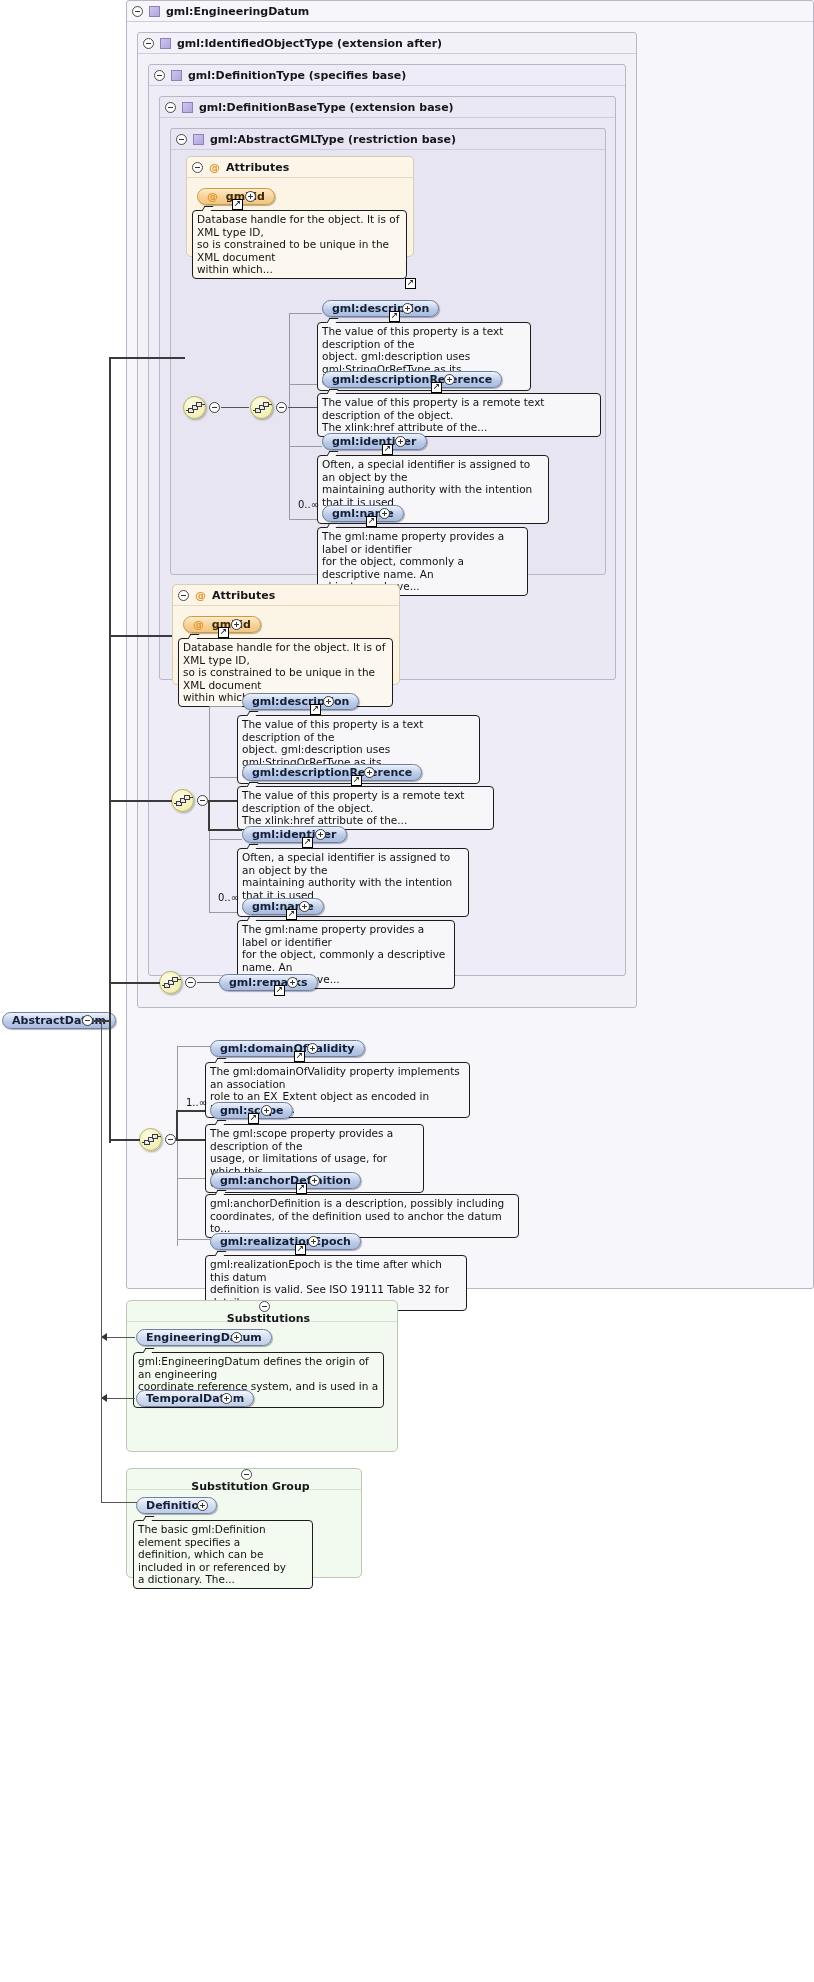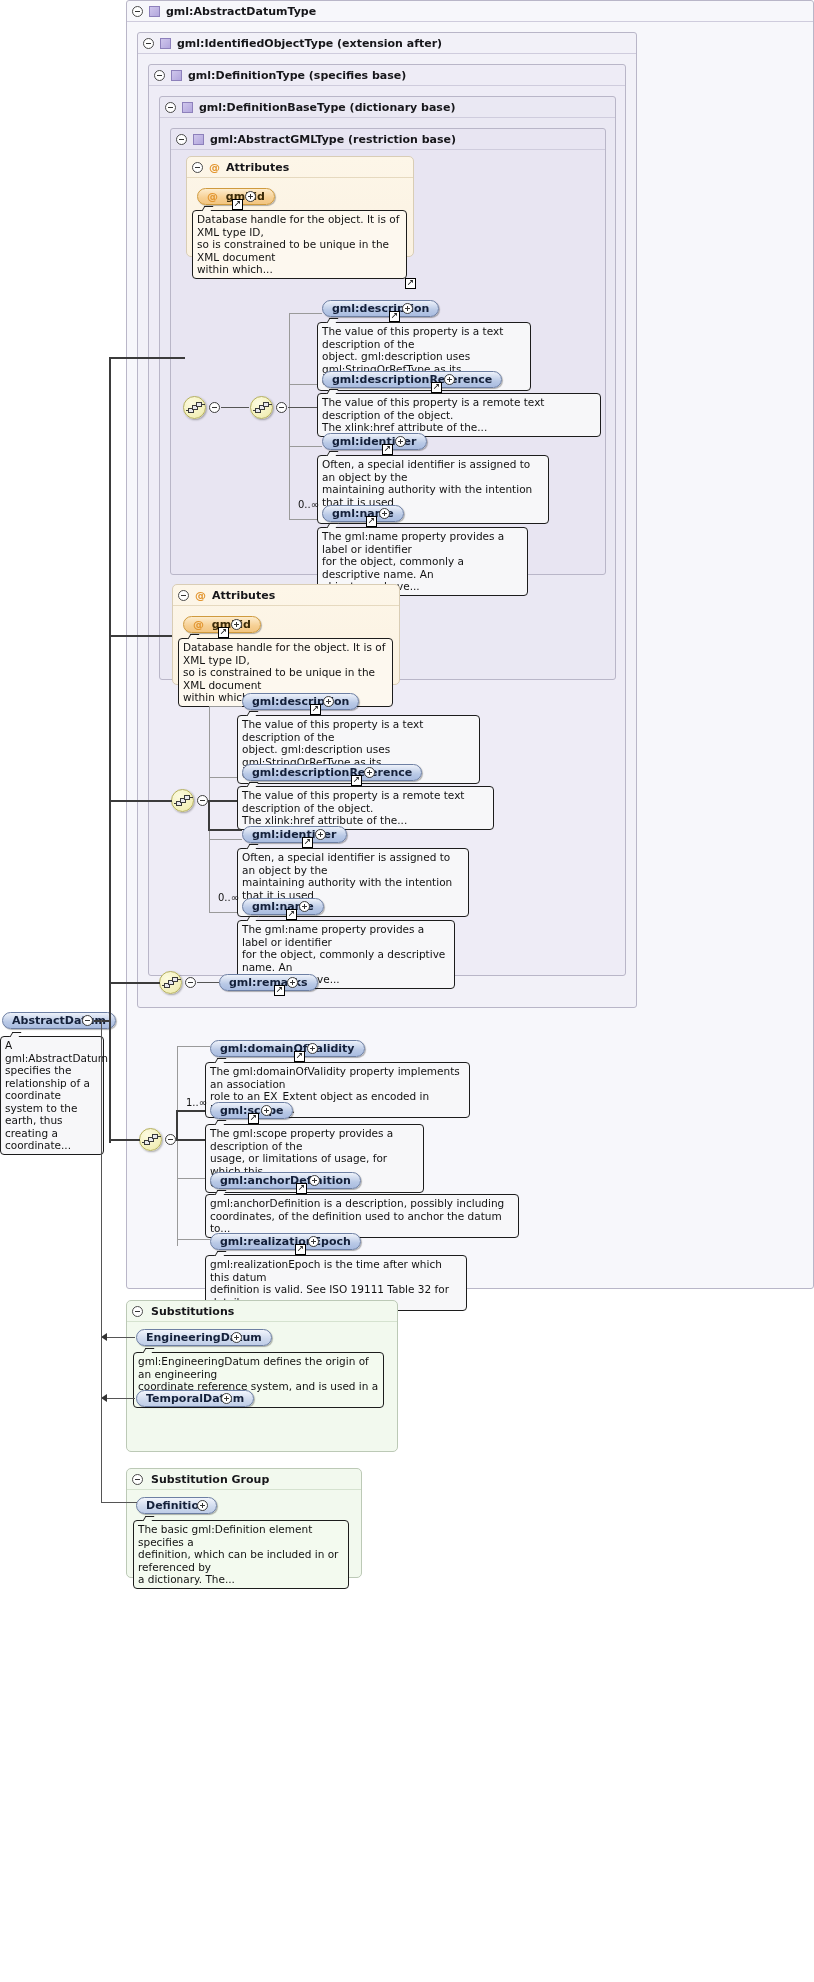--- a/index.html
+++ b/index.html
@@ -181,21 +181,21 @@
   
   .occ { position:absolute; font-size:10px; color:#111; white-space:nowrap; }
 
   
   .greenbox {
     position:absolute;
     border:1px solid #bcc9b6;
     border-radius:5px;
     background:#f2f9ee;
   }
-  .greenbox .tb-head{ border-bottom:1px solid #d5e2cf; }
+  .greenbox .tb-head{ border-bottom:1px solid #d5e2cf;flex-direction:column; }
 
   
   .capt {
     position:absolute;
     border:1px solid #1c1c1c;
     border-radius:4px;
     background:#f7f7f9;
     padding:2px 5px;
     font-size:10.5px;
     line-height:12.5px;
@@ -204,21 +204,21 @@
 </style>
 </head>
 <body>
 
 <div class="canvas">
 
   <div class="typebox lvl0" style="left:126px; top:0px; width:688px; height:1289px;">
     <div class="tb-head">
       <span class="circ"></span>
       <span class="glyph-type"></span>
-      <span class="lbl">gml:AbstractDatumType</span>
+      <span class="lbl">gml:EngineeringDatum</span>
     </div>
   </div>
 
   <div class="typebox lvl1" style="left:137px; top:32px; width:500px; height:976px;">
     <div class="tb-head">
       <span class="circ"></span>
       <span class="glyph-type"></span>
       <span class="lbl">gml:IdentifiedObjectType (extension after)</span>
     </div>
   </div>
@@ -228,21 +228,21 @@
       <span class="circ"></span>
       <span class="glyph-type"></span>
       <span class="lbl">gml:DefinitionType (specifies base)</span>
     </div>
   </div>
 
   <div class="typebox lvl3" style="left:159px; top:96px; width:457px; height:584px;">
     <div class="tb-head">
       <span class="circ"></span>
       <span class="glyph-type"></span>
-      <span class="lbl">gml:DefinitionBaseType (dictionary base)</span>
+      <span class="lbl">gml:DefinitionBaseType (extension base)</span>
     </div>
   </div>
 
   <div class="typebox lvl4" style="left:170px; top:128px; width:436px; height:447px;">
     <div class="tb-head">
       <span class="circ"></span>
       <span class="glyph-type"></span>
       <span class="lbl">gml:AbstractGMLType (restriction base)</span>
     </div>
   </div>
@@ -434,21 +434,20 @@
 coordinates, of the definition used to anchor the datum to...<span class="tip"></span></div>
 
   <div class="pill" style="left:210px; top:1233px;">gml:realizationEpoch</div>
   <div class="expander" style="left:295px; top:1244px;"></div>
   <div class="pluscirc" style="left:308px; top:1236px;"></div>
   <div class="doc" style="left:205px; top:1255px; width:262px;">gml:realizationEpoch is the time after which this datum
 definition is valid. See ISO 19111 Table 32 for details.<span class="tip"></span></div>
 
   <div class="pill" style="left:2px; top:1012px;">AbstractDatum</div>
   <div class="minuscirc" style="left:82px; top:1015px;"></div>
-  <div class="doc" style="left:0px; top:1036px; width:104px;">A gml:AbstractDatum specifies the relationship of a coordinate system to the earth, thus creating a coordinate...<span class="tip"></span></div>
 
   <div class="ln thick v" style="left:109px; top:357px; height:786px;"></div>
   <div class="ln thick h" style="left:94px; top:1020px; width:16px;"></div>
   <div class="ln thick h" style="left:109px; top:357px; width:76px;"></div>
   <div class="ln thick h" style="left:109px; top:635px; width:63px;"></div>
   <div class="ln thick h" style="left:109px; top:800px; width:63px;"></div>
   <div class="ln thick h" style="left:109px; top:982px; width:51px;"></div>
   <div class="ln thick h" style="left:109px; top:1139px; width:31px;"></div>
 
   <div class="greenbox" style="left:126px; top:1300px; width:272px; height:152px;">
@@ -471,20 +470,20 @@
   <div class="pluscirc" style="left:221px; top:1393px;"></div>
 
   <div class="greenbox" style="left:126px; top:1468px; width:236px; height:110px;">
     <div class="tb-head">
       <span class="circ"></span>
       <span class="lbl" style="margin-left:8px;">Substitution Group</span>
     </div>
   </div>
   <div class="pill sub" style="left:136px; top:1497px;">Definition</div>
   <div class="pluscirc" style="left:197px; top:1500px;"></div>
-  <div class="doc green" style="left:133px; top:1520px; width:216px;">The basic gml:Definition element specifies a
+  <div class="doc green" style="left:133px; top:1520px; width:180px;">The basic gml:Definition element specifies a
 definition, which can be included in or referenced by
 a dictionary. The...<span class="tip"></span></div>
 
   <div class="ln" style="left:101px; top:1020px; width:1px; height:482px;"></div>
   <div class="ln" style="left:101px; top:1502px; width:36px; height:1px;"></div>
 
 </div>
 
 </body></html>

